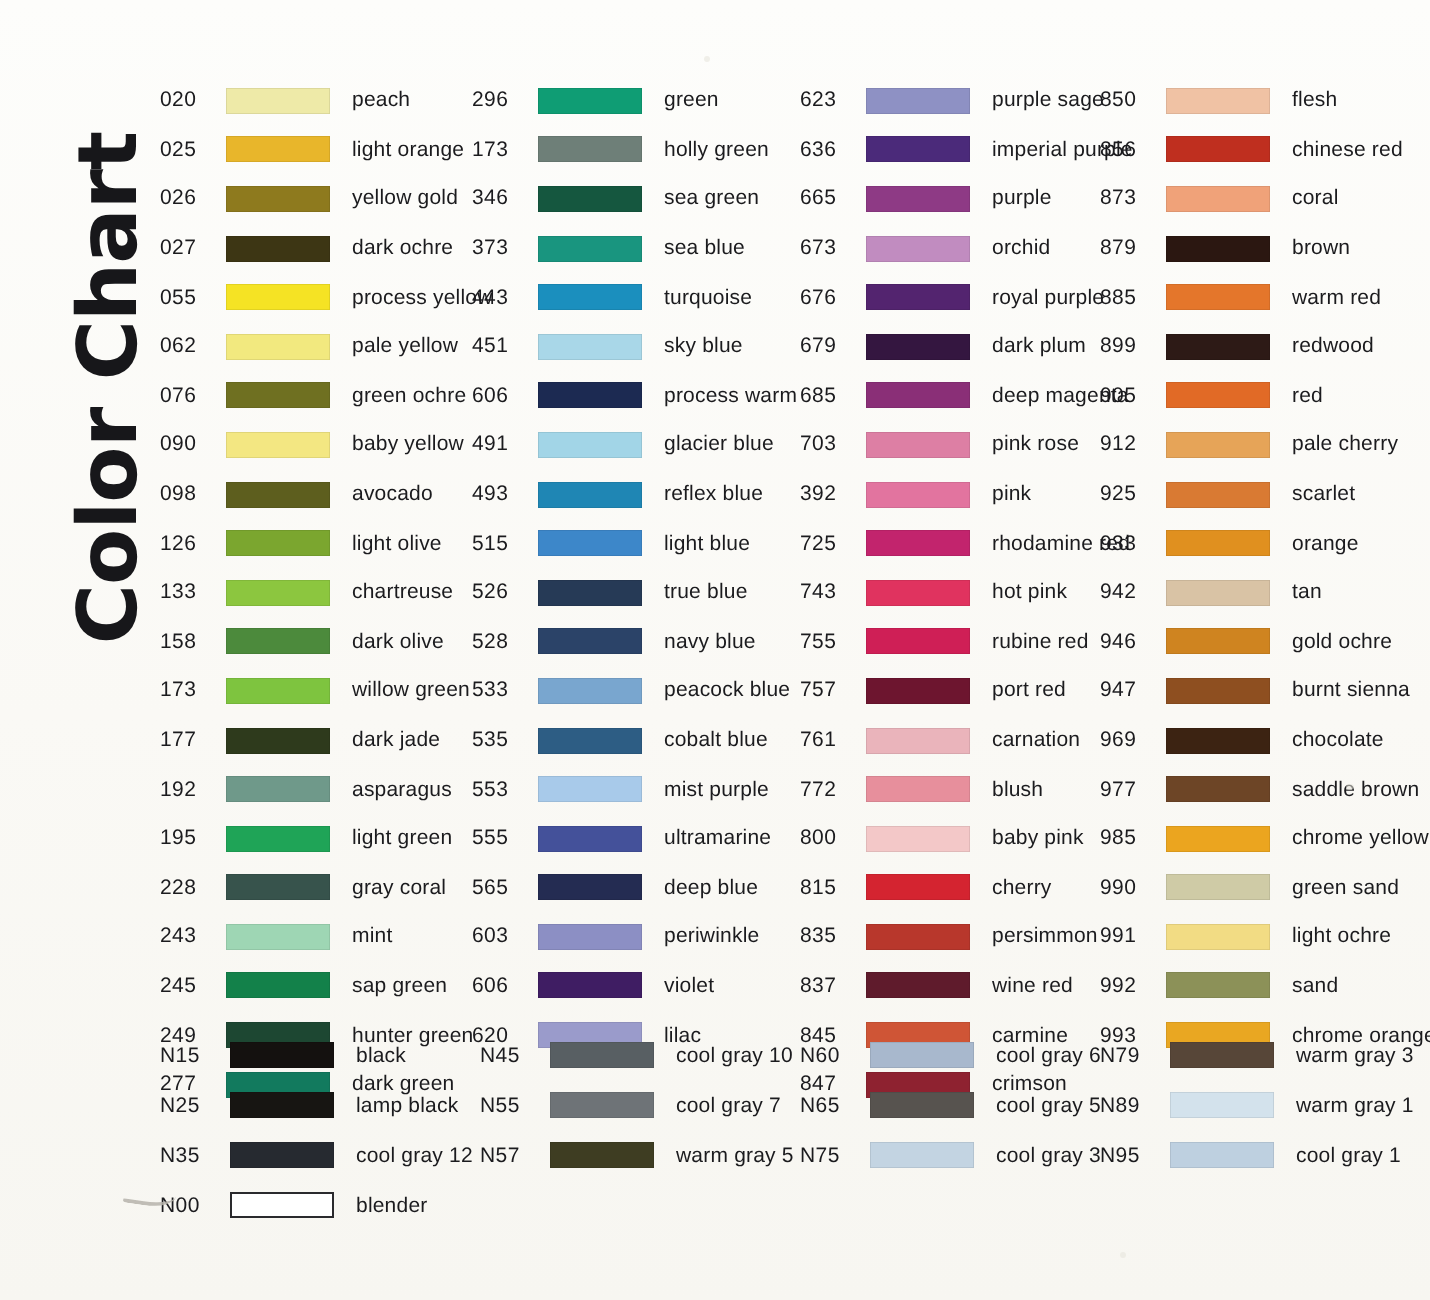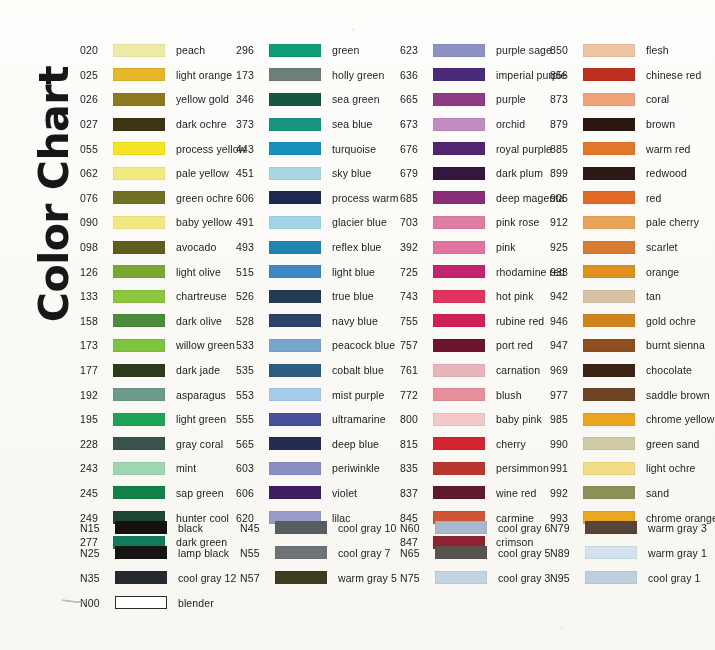--- a/index.html
+++ b/index.html
@@ -173,21 +173,21 @@
         <div class="nm">mint</div>
       </div>
       <div class="row">
         <div class="code">245</div>
         <div class="sw" style="background: rgb(19, 129, 74);"></div>
         <div class="nm">sap green</div>
       </div>
       <div class="row">
         <div class="code">249</div>
         <div class="sw" style="background: rgb(29, 71, 50);"></div>
-        <div class="nm">hunter cool</div>
+        <div class="nm">hunter green</div>
       </div>
       <div class="row">
         <div class="code">277</div>
         <div class="sw" style="background: rgb(18, 122, 94);"></div>
         <div class="nm">dark green</div>
       </div>
     </div>
   <div class="col" id="col1">
       <div class="row">
         <div class="code">296</div>

